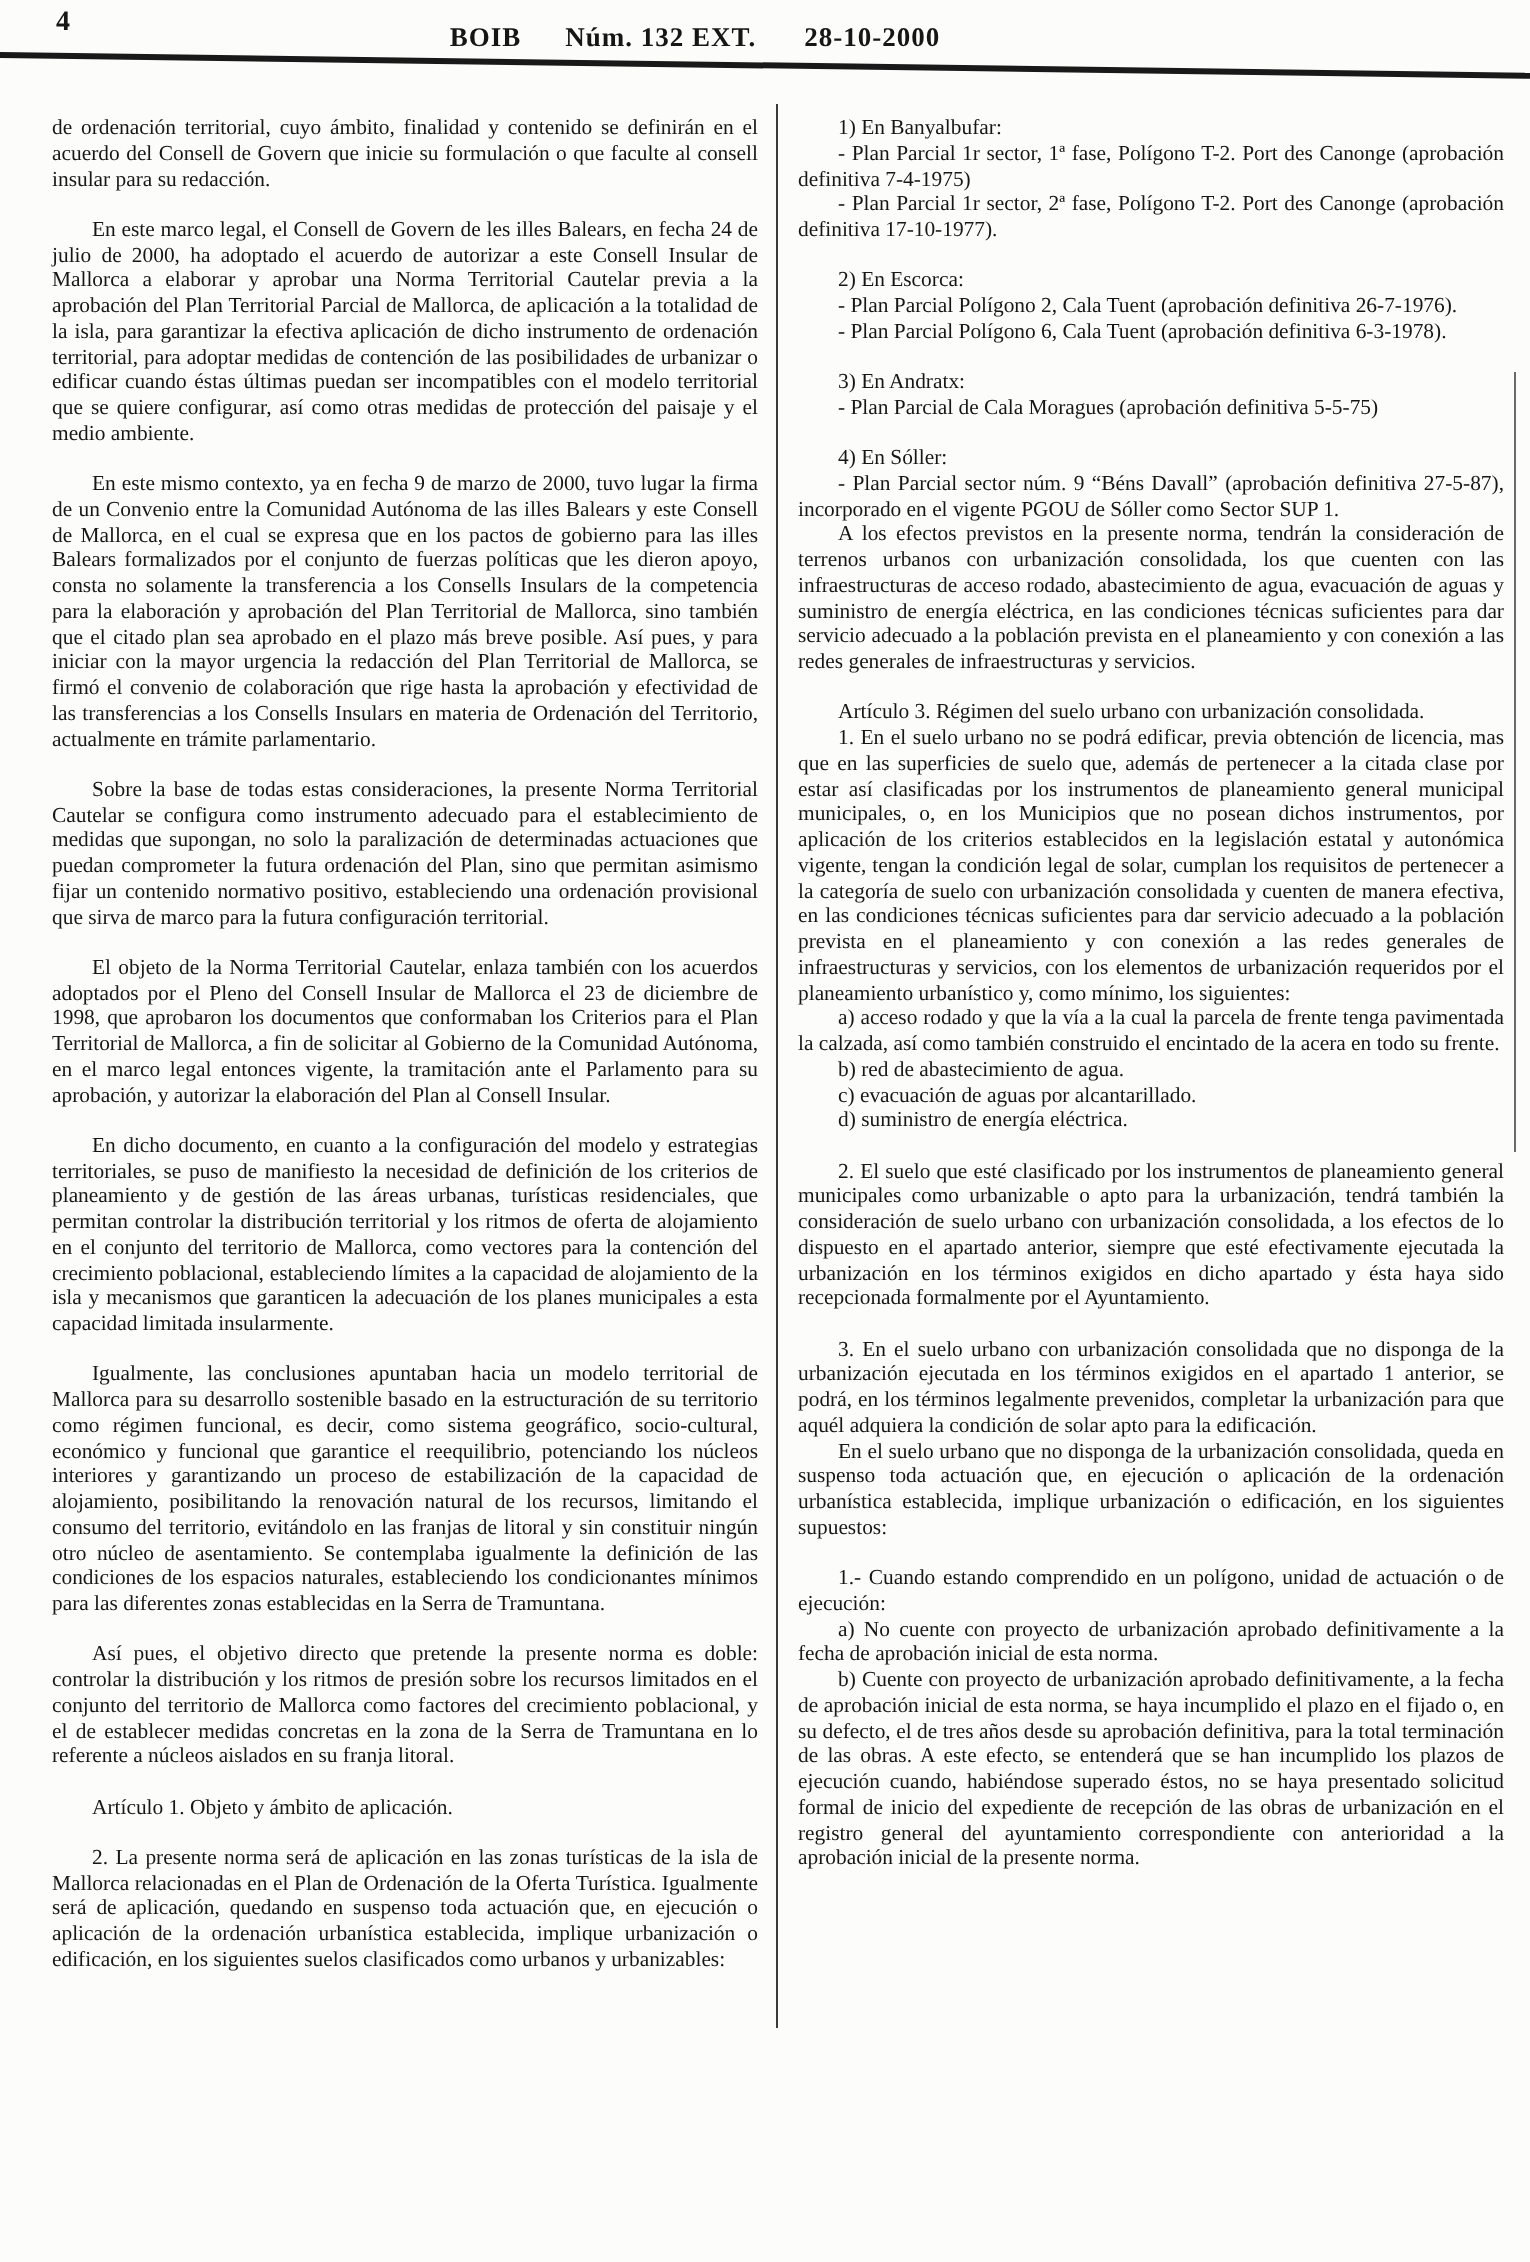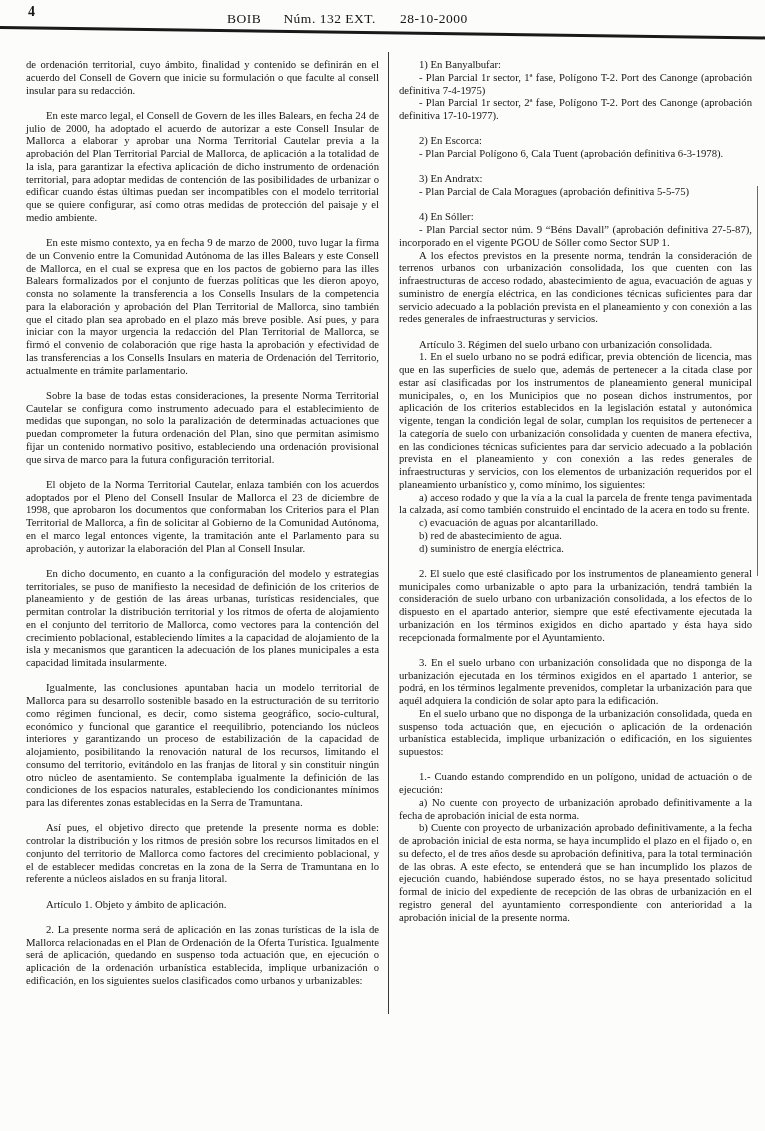--- a/index.html
+++ b/index.html
@@ -29,21 +29,21 @@
     font-size: 14px;
     font-weight: bold;
   }
   .header-title {
     position: absolute;
     left: 0;
     right: 70px;
     top: 11px;
     text-align: center;
     font-size: 13.5px;
-    font-weight: normal;
+    font-weight: bold;
     white-space: nowrap;
     letter-spacing: 0.5px;
   }
   .header-title .journal { margin-right: 22px; }
   .header-title .issue   { margin-right: 24px; }
   .header-rule {
     position: absolute;
     left: 0;
     top: 26px;
     width: 780px;
@@ -115,31 +115,32 @@
         <p class="spaced">Así pues, el objetivo directo que pretende la presente norma es doble: controlar la distribución y los ritmos de presión sobre los recursos limitados en el conjunto del territorio de Mallorca como factores del crecimiento poblacional, y el de establecer medidas concretas en la zona de la Serra de Tramuntana en lo referente a núcleos aislados en su franja litoral.</p>
         <p class="spaced">Artículo 1. Objeto y ámbito de aplicación.</p>
         <p class="spaced">2. La presente norma será de aplicación en las zonas turísticas de la isla de Mallorca relacionadas en el Plan de Ordenación de la Oferta Turística. Igualmente será de aplicación, quedando en suspenso toda actuación que, en ejecución o aplicación de la ordenación urbanística establecida, implique urbanización o edificación, en los siguientes suelos clasificados como urbanos y urbanizables:</p>
       </section>
     <section class="col">
 
     <p>1) En Banyalbufar:</p>
         <p>- Plan Parcial 1r sector, 1ª fase, Polígono T-2. Port des Canonge (aprobación definitiva 7-4-1975)</p>
         <p>- Plan Parcial 1r sector, 2ª fase, Polígono T-2. Port des Canonge (aprobación definitiva 17-10-1977).</p>
         <p class="spaced">2) En Escorca:</p>
+        <p>- Plan Parcial Polígono 2, Cala Tuent (aprobación definitiva 26-7-1976).</p>
         <p>- Plan Parcial Polígono 6, Cala Tuent (aprobación definitiva 6-3-1978).</p>
         <p class="spaced">3) En Andratx:</p>
         <p>- Plan Parcial de Cala Moragues (aprobación definitiva 5-5-75)</p>
         <p class="spaced">4) En Sóller:</p>
         <p>- Plan Parcial sector núm. 9 “Béns Davall” (aprobación definitiva 27-5-87), incorporado en el vigente PGOU de Sóller como Sector SUP 1.</p>
         <p>A los efectos previstos en la presente norma, tendrán la consideración de terrenos urbanos con urbanización consolidada, los que cuenten con las infraestructuras de acceso rodado, abastecimiento de agua, evacuación de aguas y suministro de energía eléctrica, en las condiciones técnicas suficientes para dar servicio adecuado a la población prevista en el planeamiento y con conexión a las redes generales de infraestructuras y servicios.</p>
         <p class="spaced">Artículo 3. Régimen del suelo urbano con urbanización consolidada.</p>
         <p>1. En el suelo urbano no se podrá edificar, previa obtención de licencia, mas que en las superficies de suelo que, además de pertenecer a la citada clase por estar así clasificadas por los instrumentos de planeamiento general municipal municipales, o, en los Municipios que no posean dichos instrumentos, por aplicación de los criterios establecidos en la legislación estatal y autonómica vigente, tengan la condición legal de solar, cumplan los requisitos de pertenecer a la categoría de suelo con urbanización consolidada y cuenten de manera efectiva, en las condiciones técnicas suficientes para dar servicio adecuado a la población prevista en el planeamiento y con conexión a las redes generales de infraestructuras y servicios, con los elementos de urbanización requeridos por el planeamiento urbanístico y, como mínimo, los siguientes:</p>
         <p>a) acceso rodado y que la vía a la cual la parcela de frente tenga pavimentada la calzada, así como también construido el encintado de la acera en todo su frente.</p>
+        <p>b) red de abastecimiento de agua.</p>
         <p>c) evacuación de aguas por alcantarillado.</p>
-        <p>b) red de abastecimiento de agua.</p>
         <p>d) suministro de energía eléctrica.</p>
         <p class="spaced">2. El suelo que esté clasificado por los instrumentos de planeamiento general municipales como urbanizable o apto para la urbanización, tendrá también la consideración de suelo urbano con urbanización consolidada, a los efectos de lo dispuesto en el apartado anterior, siempre que esté efectivamente ejecutada la urbanización en los términos exigidos en dicho apartado y ésta haya sido recepcionada formalmente por el Ayuntamiento.</p>
         <p class="spaced">3. En el suelo urbano con urbanización consolidada que no disponga de la urbanización ejecutada en los términos exigidos en el apartado 1 anterior, se podrá, en los términos legalmente prevenidos, completar la urbanización para que aquél adquiera la condición de solar apto para la edificación.</p>
         <p>En el suelo urbano que no disponga de la urbanización consolidada, queda en suspenso toda actuación que, en ejecución o aplicación de la ordenación urbanística establecida, implique urbanización o edificación, en los siguientes supuestos:</p>
         <p class="spaced">1.- Cuando estando comprendido en un polígono, unidad de actuación o de ejecución:</p>
         <p>a) No cuente con proyecto de urbanización aprobado definitivamente a la fecha de aprobación inicial de esta norma.</p>
         <p>b) Cuente con proyecto de urbanización aprobado definitivamente, a la fecha de aprobación inicial de esta norma, se haya incumplido el plazo en el fijado o, en su defecto, el de tres años desde su aprobación definitiva, para la total terminación de las obras. A este efecto, se entenderá que se han incumplido los plazos de ejecución cuando, habiéndose superado éstos, no se haya presentado solicitud formal de inicio del expediente de recepción de las obras de urbanización en el registro general del ayuntamiento correspondiente con anterioridad a la aprobación inicial de la presente norma.</p>
       </section>
     <div class="column-divider"></div>
     <div class="edge-artifact"></div>

